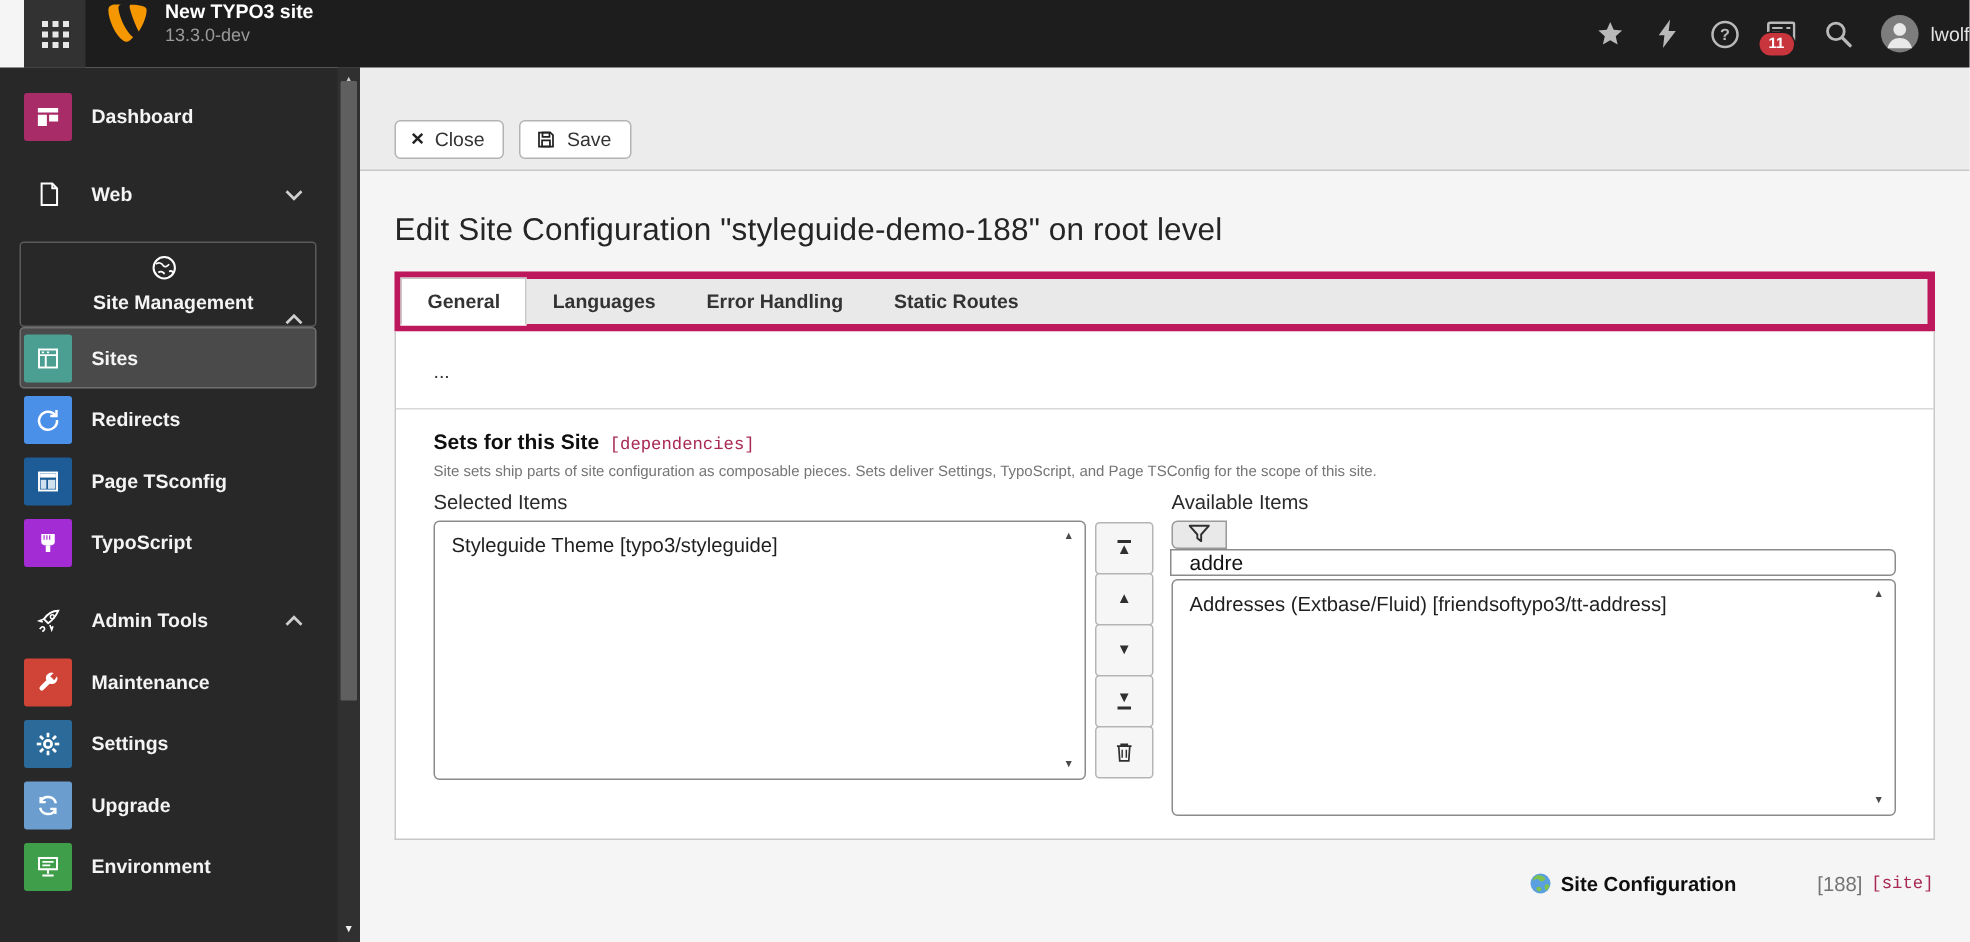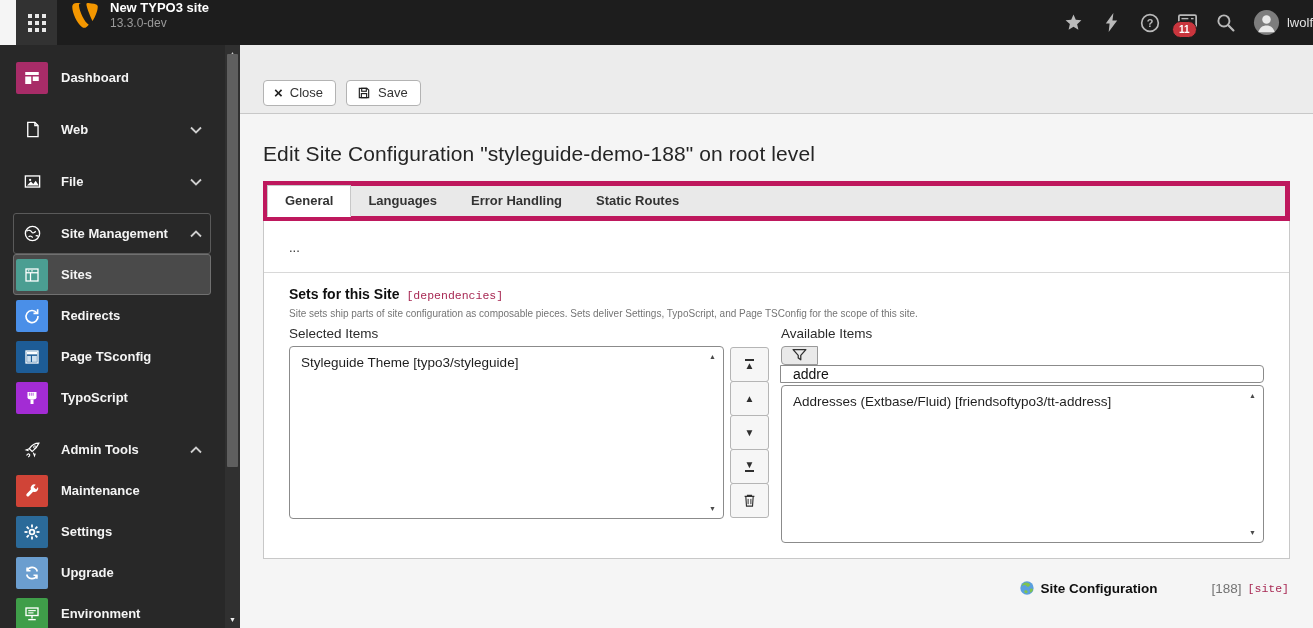--- a/index.html
+++ b/index.html
@@ -17,21 +17,21 @@
   .tb-item { width:38px; height:45px; display:flex; align-items:center; justify-content:center; position:relative; cursor:pointer; }
   .tb-badge { position:absolute; left:3px; top:21px; background:#c9353d; color:#fff; font-size:10px; font-weight:bold; padding:2px 6px; border-radius:9px; border:1px solid #1d1d1d; }
   .tb-user { display:flex; align-items:center; gap:7px; padding:0 4px 0 8px; cursor:pointer; }
   .tb-username { color:#e3e3e3; font-size:13px; }
 
   
   .sidebar { position:absolute; top:45px; left:0; width:240px; height:583px; background:#282828; z-index:20; }
   .menu { position:absolute; top:0; left:0; width:224px; padding-top:12px; overflow:hidden; height:583px; }
   .menu-item { display:flex; align-items:center; min-height:41px; margin:0 13px; padding:0 8px 0 2px; border:1px solid transparent; border-radius:3px; cursor:pointer; }
   .menu-item.gap { margin-top:11px; }
-  .menu-item.outlined { border-color:#5a5a5a; }
+  .menu-item.outlined { border-color:#5a5a5a;flex-direction:column; }
   .menu-item.active { background:#4a4a4a; border-color:#707070; }
   .mi-icon { width:32px; height:32px; border-radius:2px; display:flex; align-items:center; justify-content:center; flex:0 0 32px; }
   .mi-label { color:#f4f4f4; font-size:13px; font-weight:600; margin-left:13px; }
   .chev { margin-left:auto; flex:0 0 auto; }
 
   
   .side-scroll { position:absolute; top:0; right:0; width:15px; height:583px; background:#303030; }
   .sb-arrow { position:absolute; left:0; width:15px; height:12px; display:flex; align-items:center; justify-content:center; color:#c9c9c9; font-size:7px; cursor:pointer; }
   .sb-arrow.up { top:2px; }
   .sb-arrow.down { bottom:3px; color:#efefef; }
@@ -181,33 +181,20 @@
             <path d="M6 3 h9 l4 4 v14 H6 z" fill="none" stroke="#fff" stroke-width="1.7"></path>
             <path d="M15 3 v4 h4" fill="none" stroke="#fff" stroke-width="1.7"></path>
           </svg>
       </span>
       <span class="mi-label">Web</span>
       <svg class="chev" width="12" height="8" viewBox="0 0 12 8">
           <polyline points="1,1.5 6,6.5 11,1.5" fill="none" stroke="#cfcfcf" stroke-width="1.8"></polyline>
         </svg>
     </div>
 
-    <div class="menu-item gap">
-      <span class="mi-icon">
-        <svg width="19" height="19" viewBox="0 0 24 24">
-            <rect x="3" y="5" width="18" height="14" fill="none" stroke="#fff" stroke-width="1.7"></rect>
-            <circle cx="9" cy="10" r="1.4" fill="#fff"></circle>
-            <path d="M5 17 l5-5 3 3 3-4 4 6 z" fill="#fff"></path>
-          </svg>
-      </span>
-      <span class="mi-label">File</span>
-      <svg class="chev" width="12" height="8" viewBox="0 0 12 8">
-          <polyline points="1,1.5 6,6.5 11,1.5" fill="none" stroke="#cfcfcf" stroke-width="1.8"></polyline>
-        </svg>
-    </div>
 
     <div class="menu-item gap outlined">
       <span class="mi-icon">
         <svg width="19" height="19" viewBox="0 0 24 24">
             <circle cx="12" cy="12" r="9" fill="none" stroke="#fff" stroke-width="1.7"></circle>
             <path d="M5 9 c2-2 5-1 6 1 c1 2 4 1 5-1 M7 16 c2-1.5 5-0.5 5 1.5 M16 15 c1.5-0.5 3 0 3.5 1" fill="none" stroke="#fff" stroke-width="1.5"></path>
           </svg>
       </span>
       <span class="mi-label">Site Management</span>
       <svg class="chev" width="12" height="8" viewBox="0 0 12 8">

